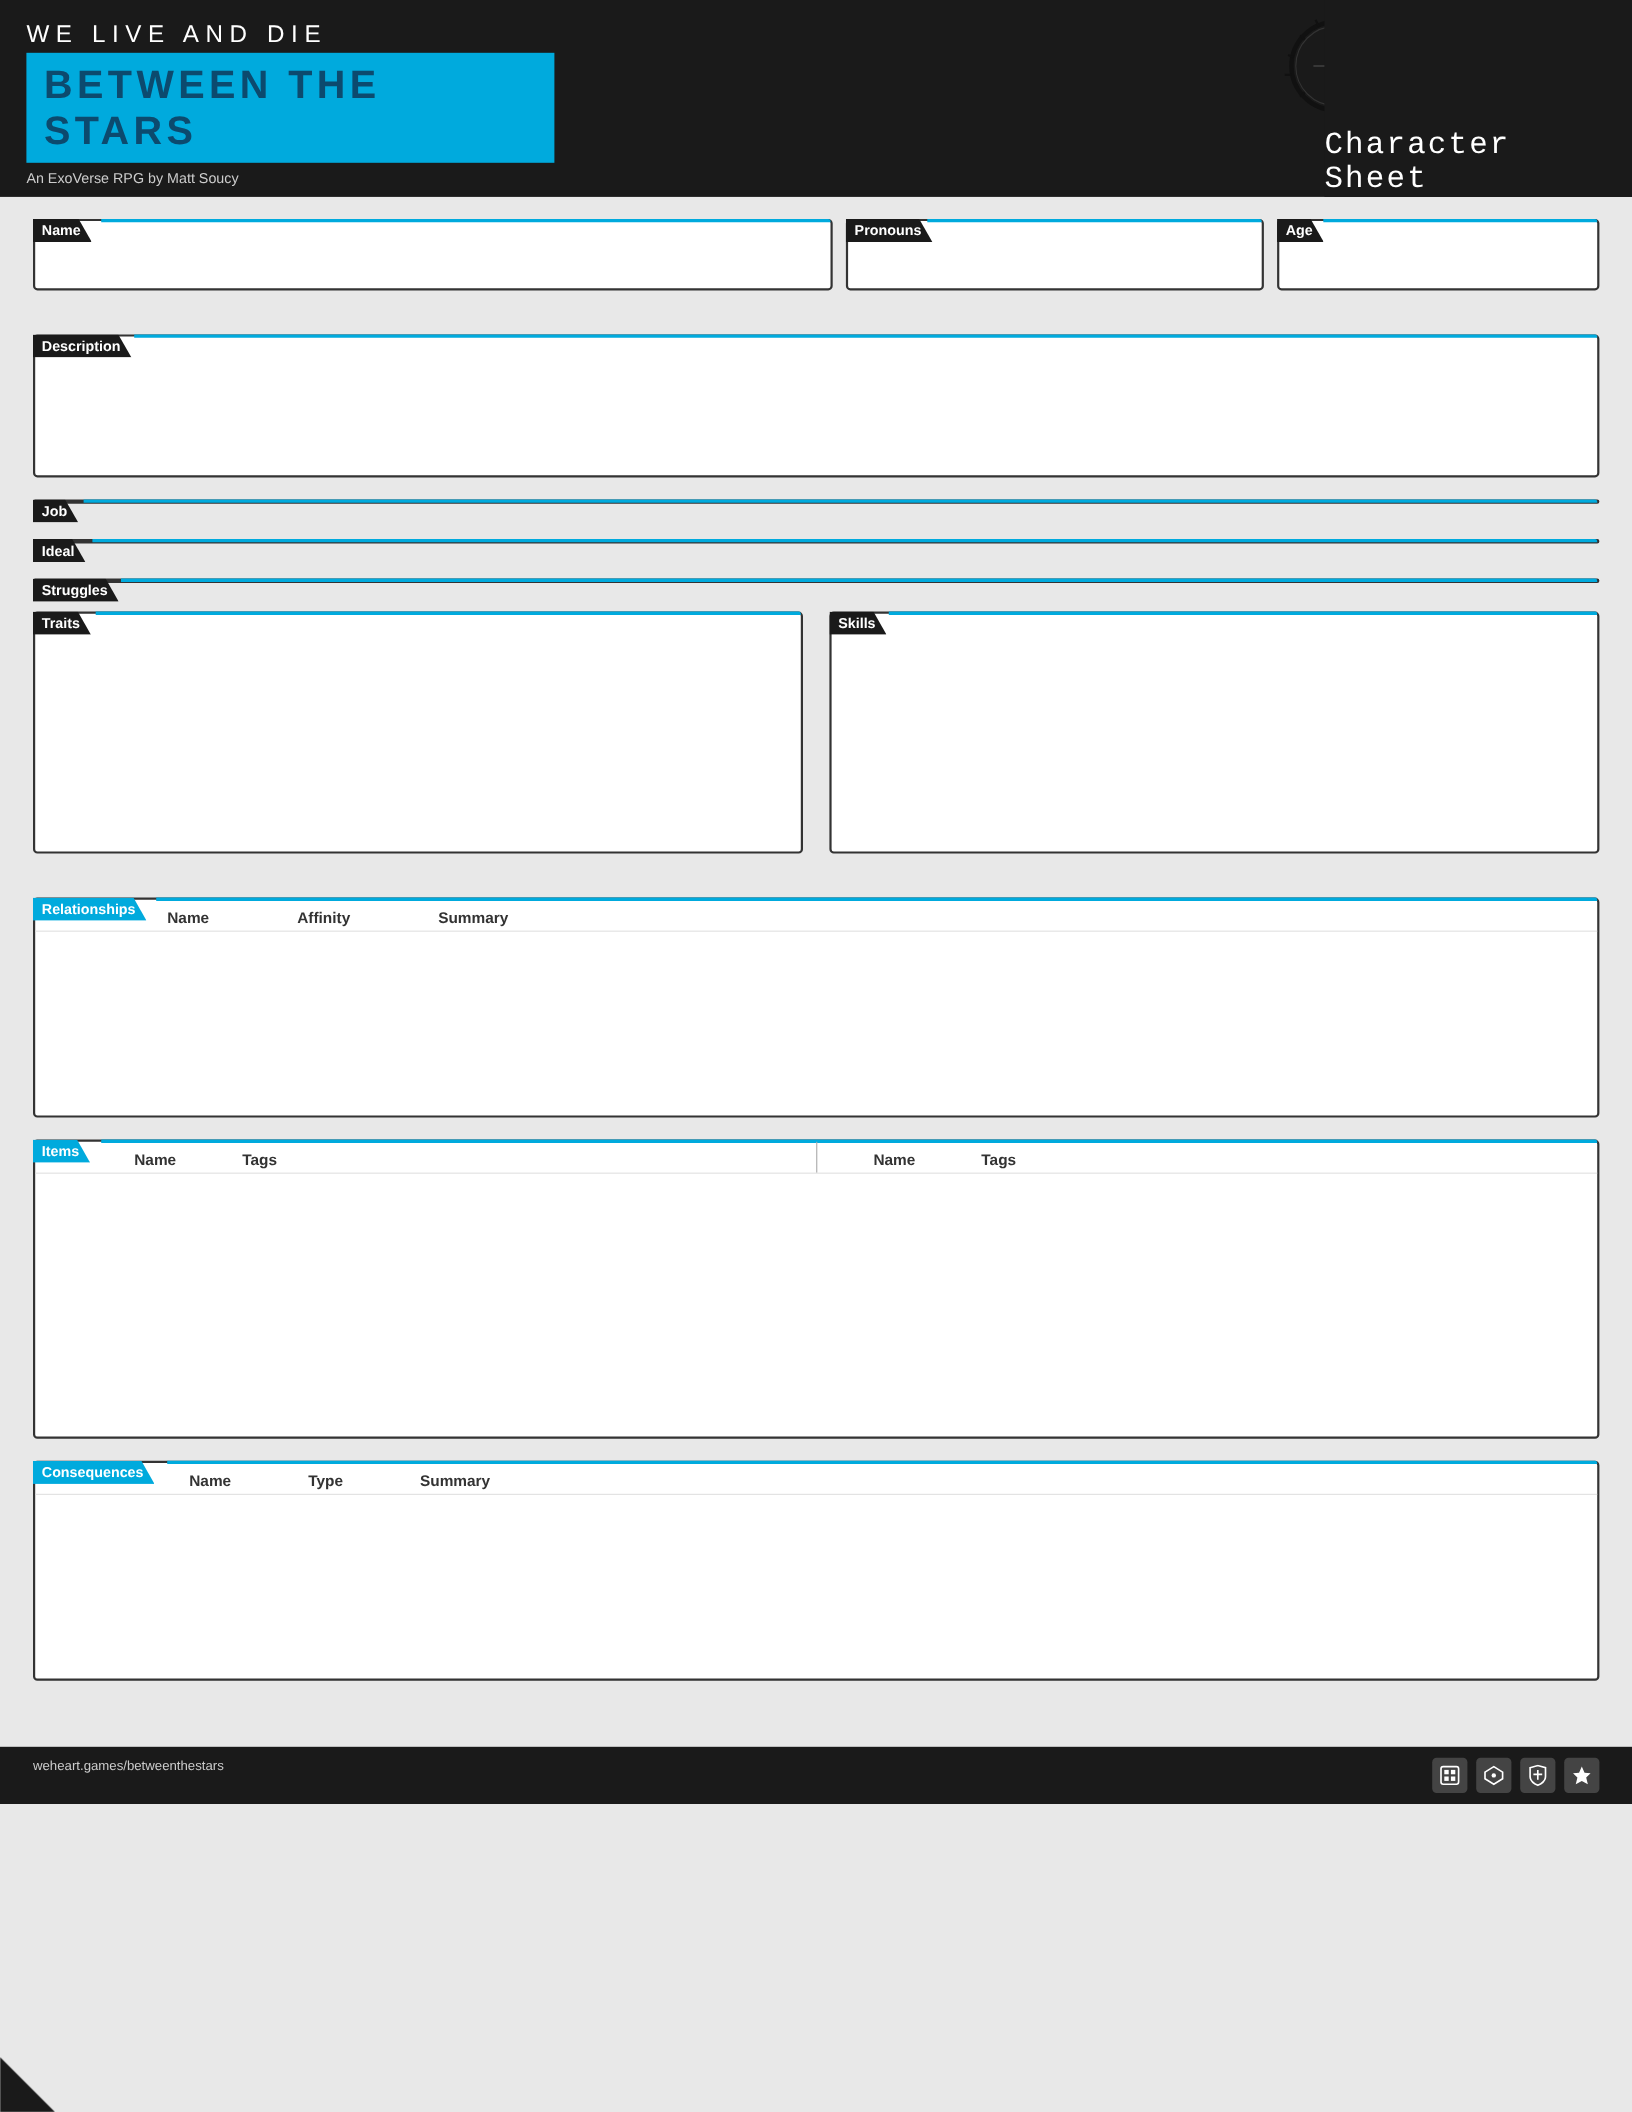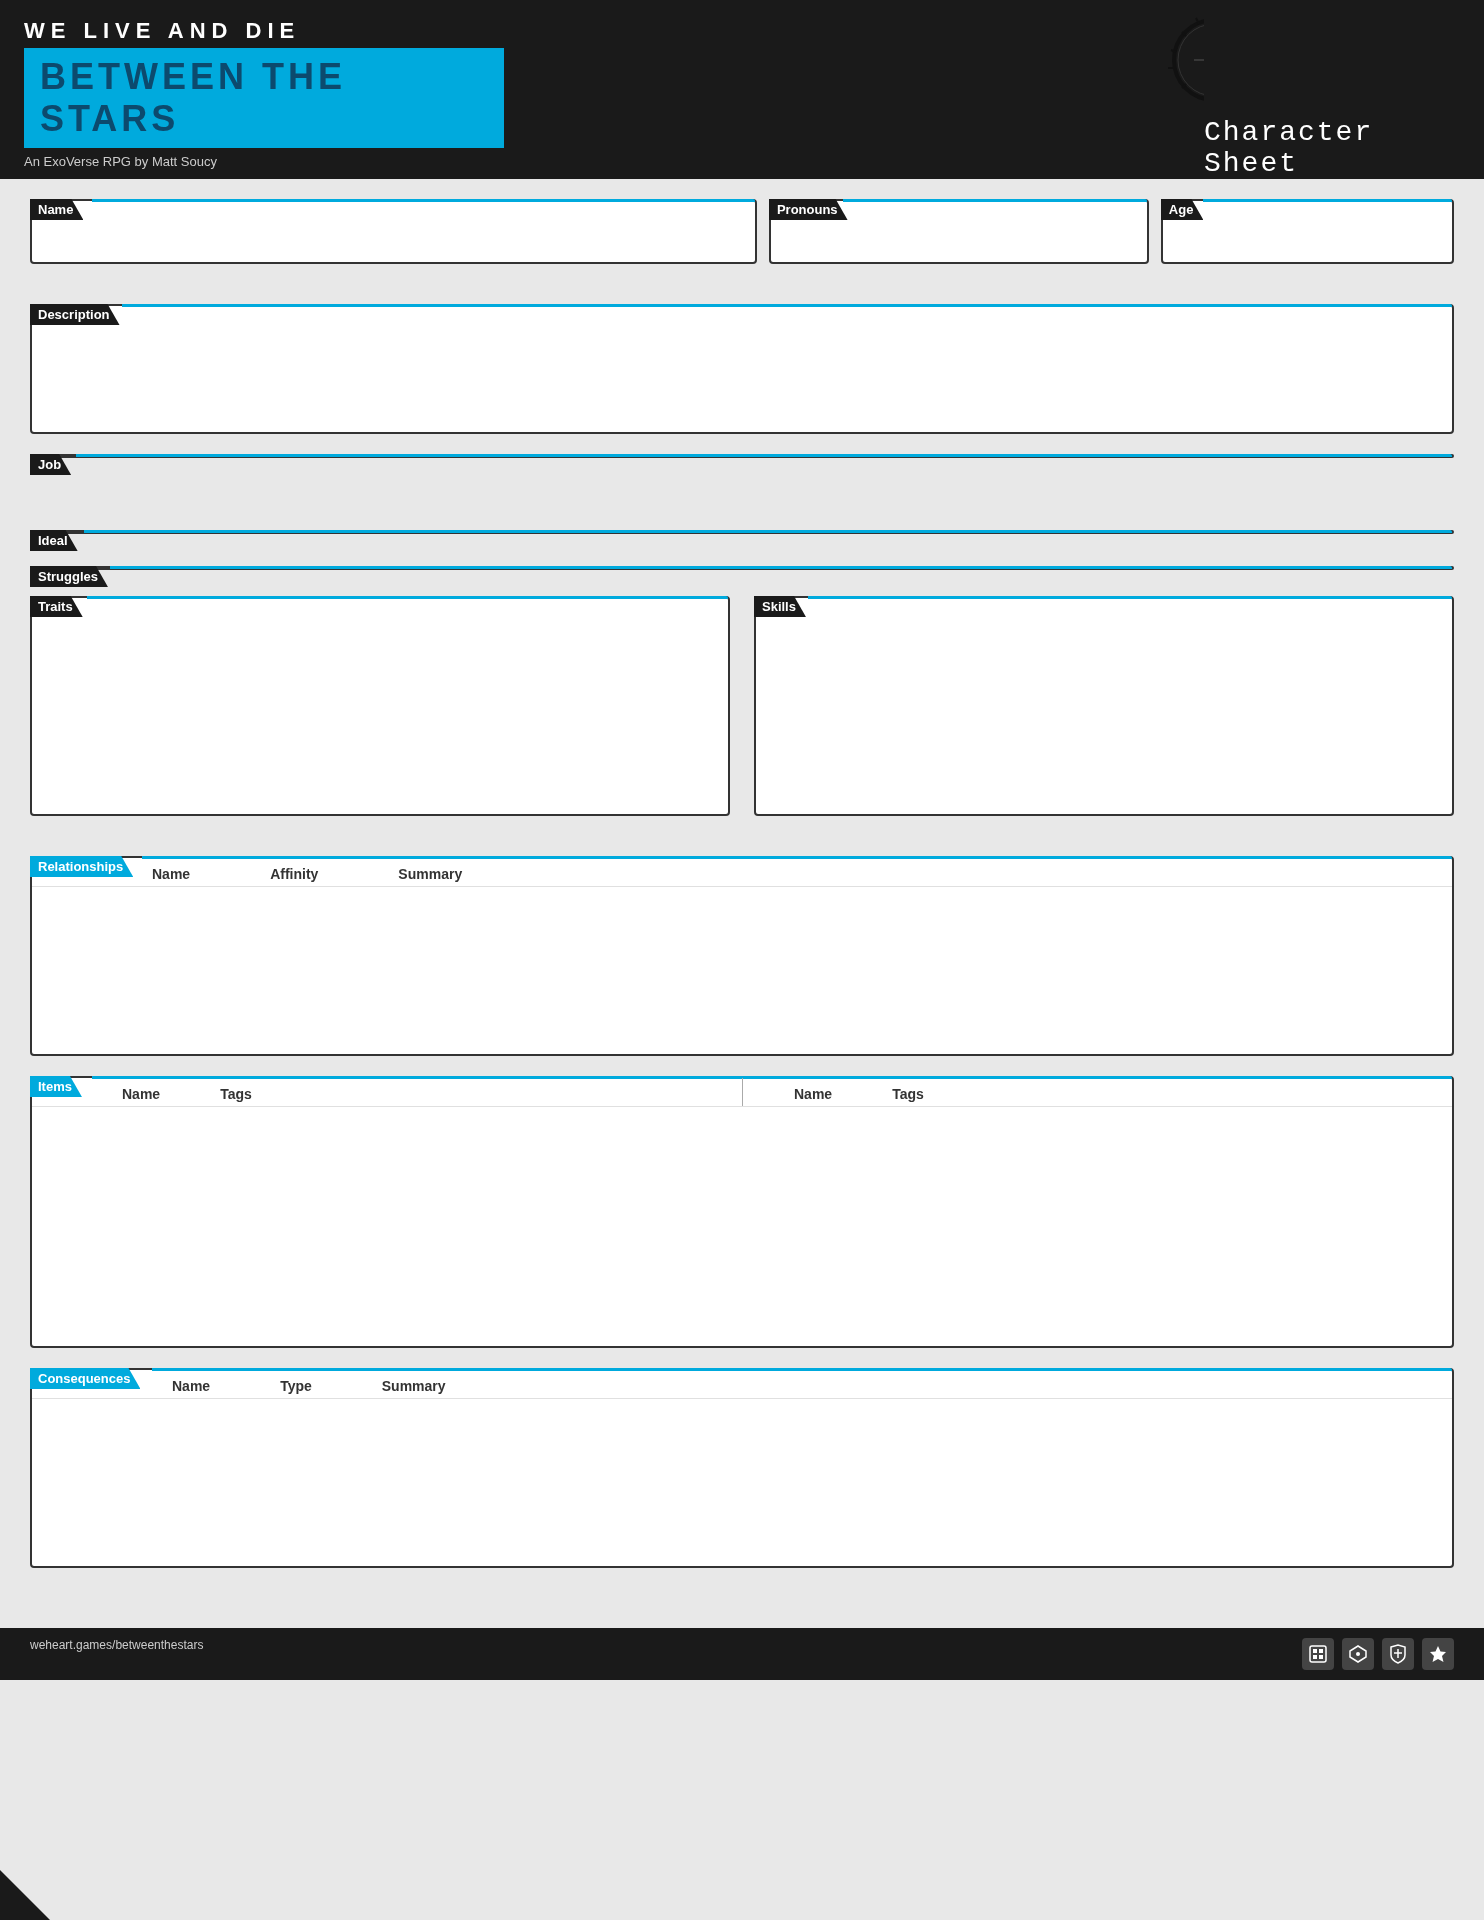--- a/index.html
+++ b/index.html
@@ -14,21 +14,21 @@
     
     .header {
       background: #1a1a1a;
       padding: 18px 24px 0 24px;
       position: relative;
       overflow: visible;
     }
     .header-top-line {
       color: #ffffff;
       font-size: 22px;
-      font-weight: bold;
+      font-weight: normal;
       letter-spacing: 6px;
       text-transform: uppercase;
       font-family: Arial, sans-serif;
       margin-bottom: 4px;
     }
     .header-title-bar {
       background: #00aadd;
       padding: 8px 16px;
       display: inline-block;
       width: 480px;
@@ -137,21 +137,20 @@
       margin-bottom: 6px;
       flex-direction: column;
     }
     .field-job {
       flex: 1;
       height: 55px;
     }
     .field-ideal {
       flex: 1.2;
       height: 55px;
-      margin-top: 40px;
     }
     .field-struggles {
       flex: 2;
       height: 55px;
     }
 
     
     .row-traits-skills {
       display: flex;
       gap: 24px;

